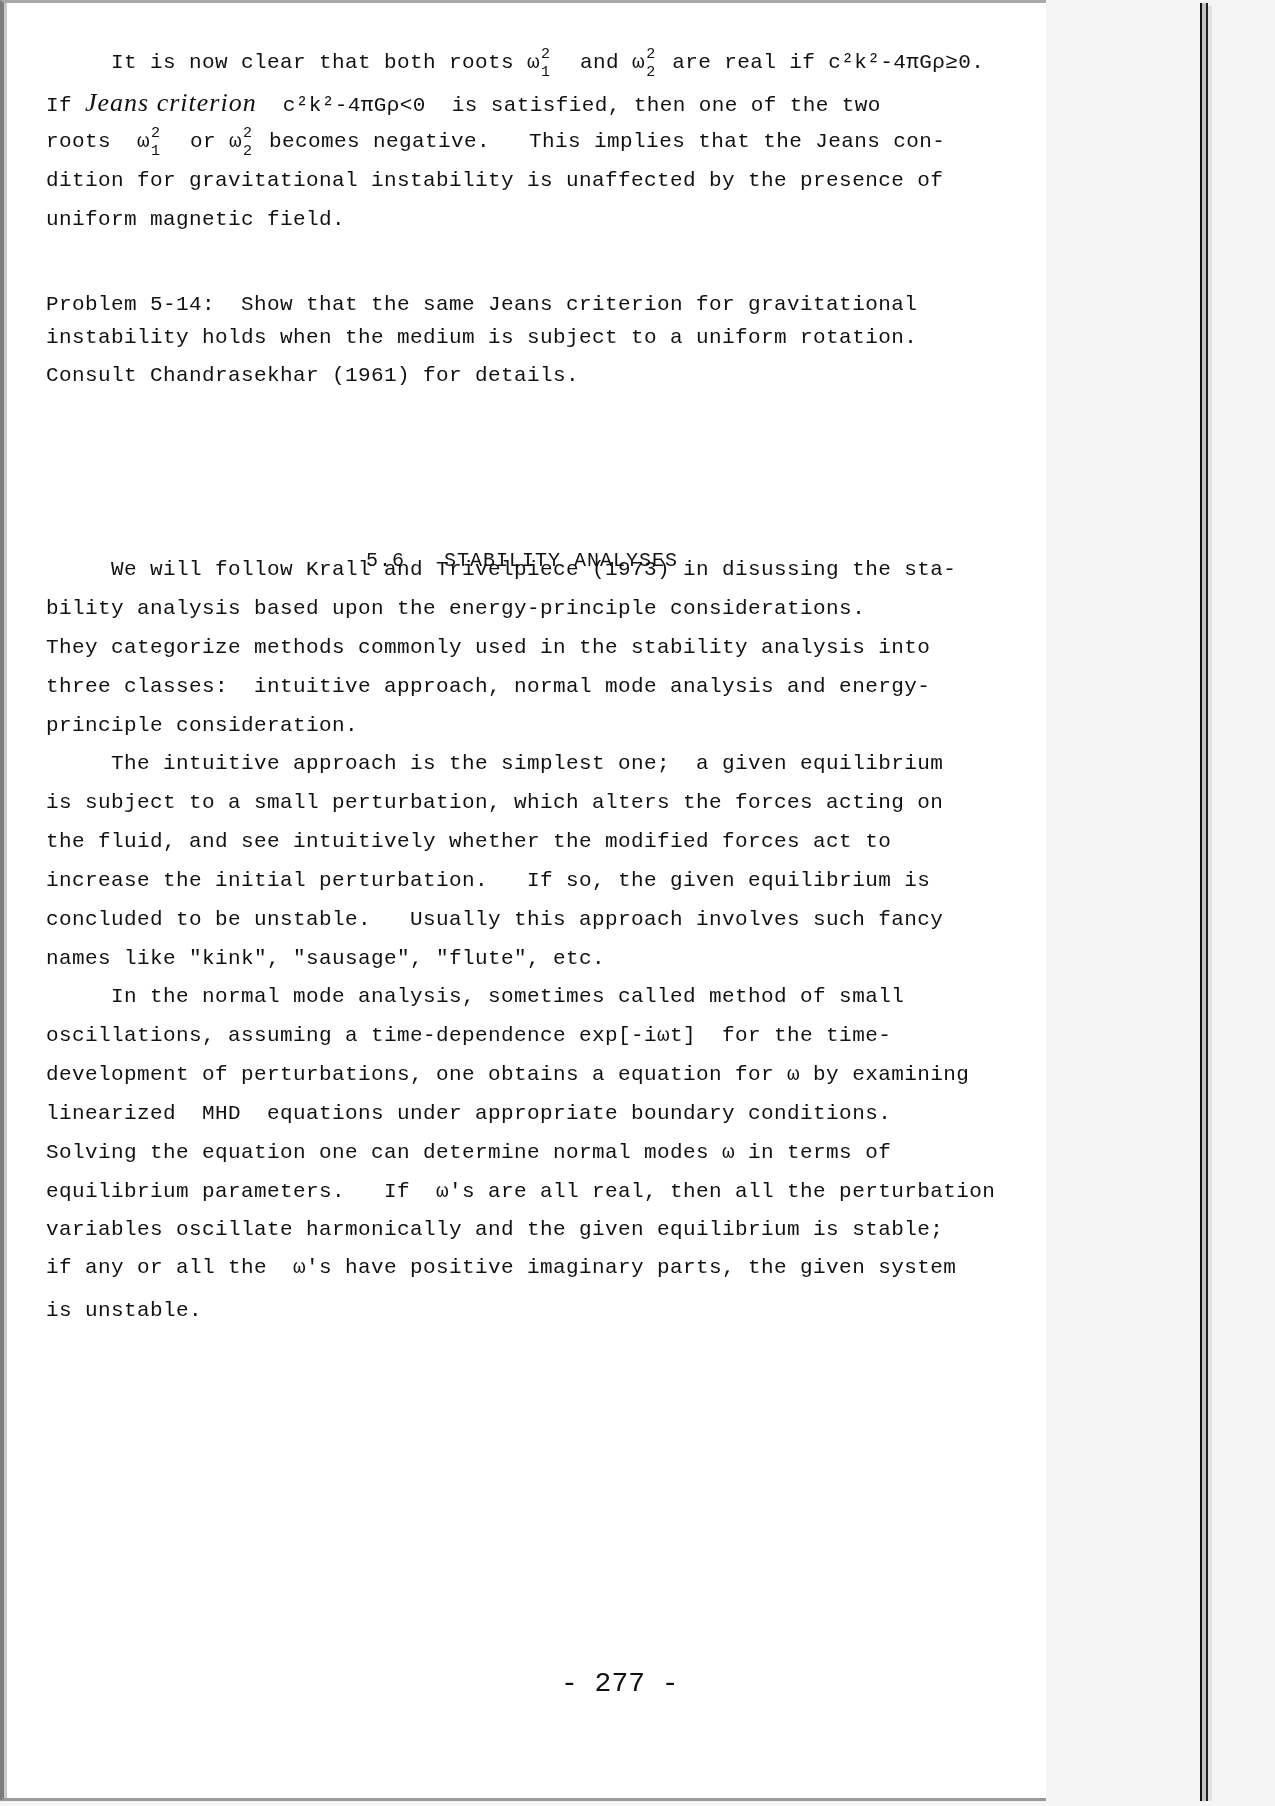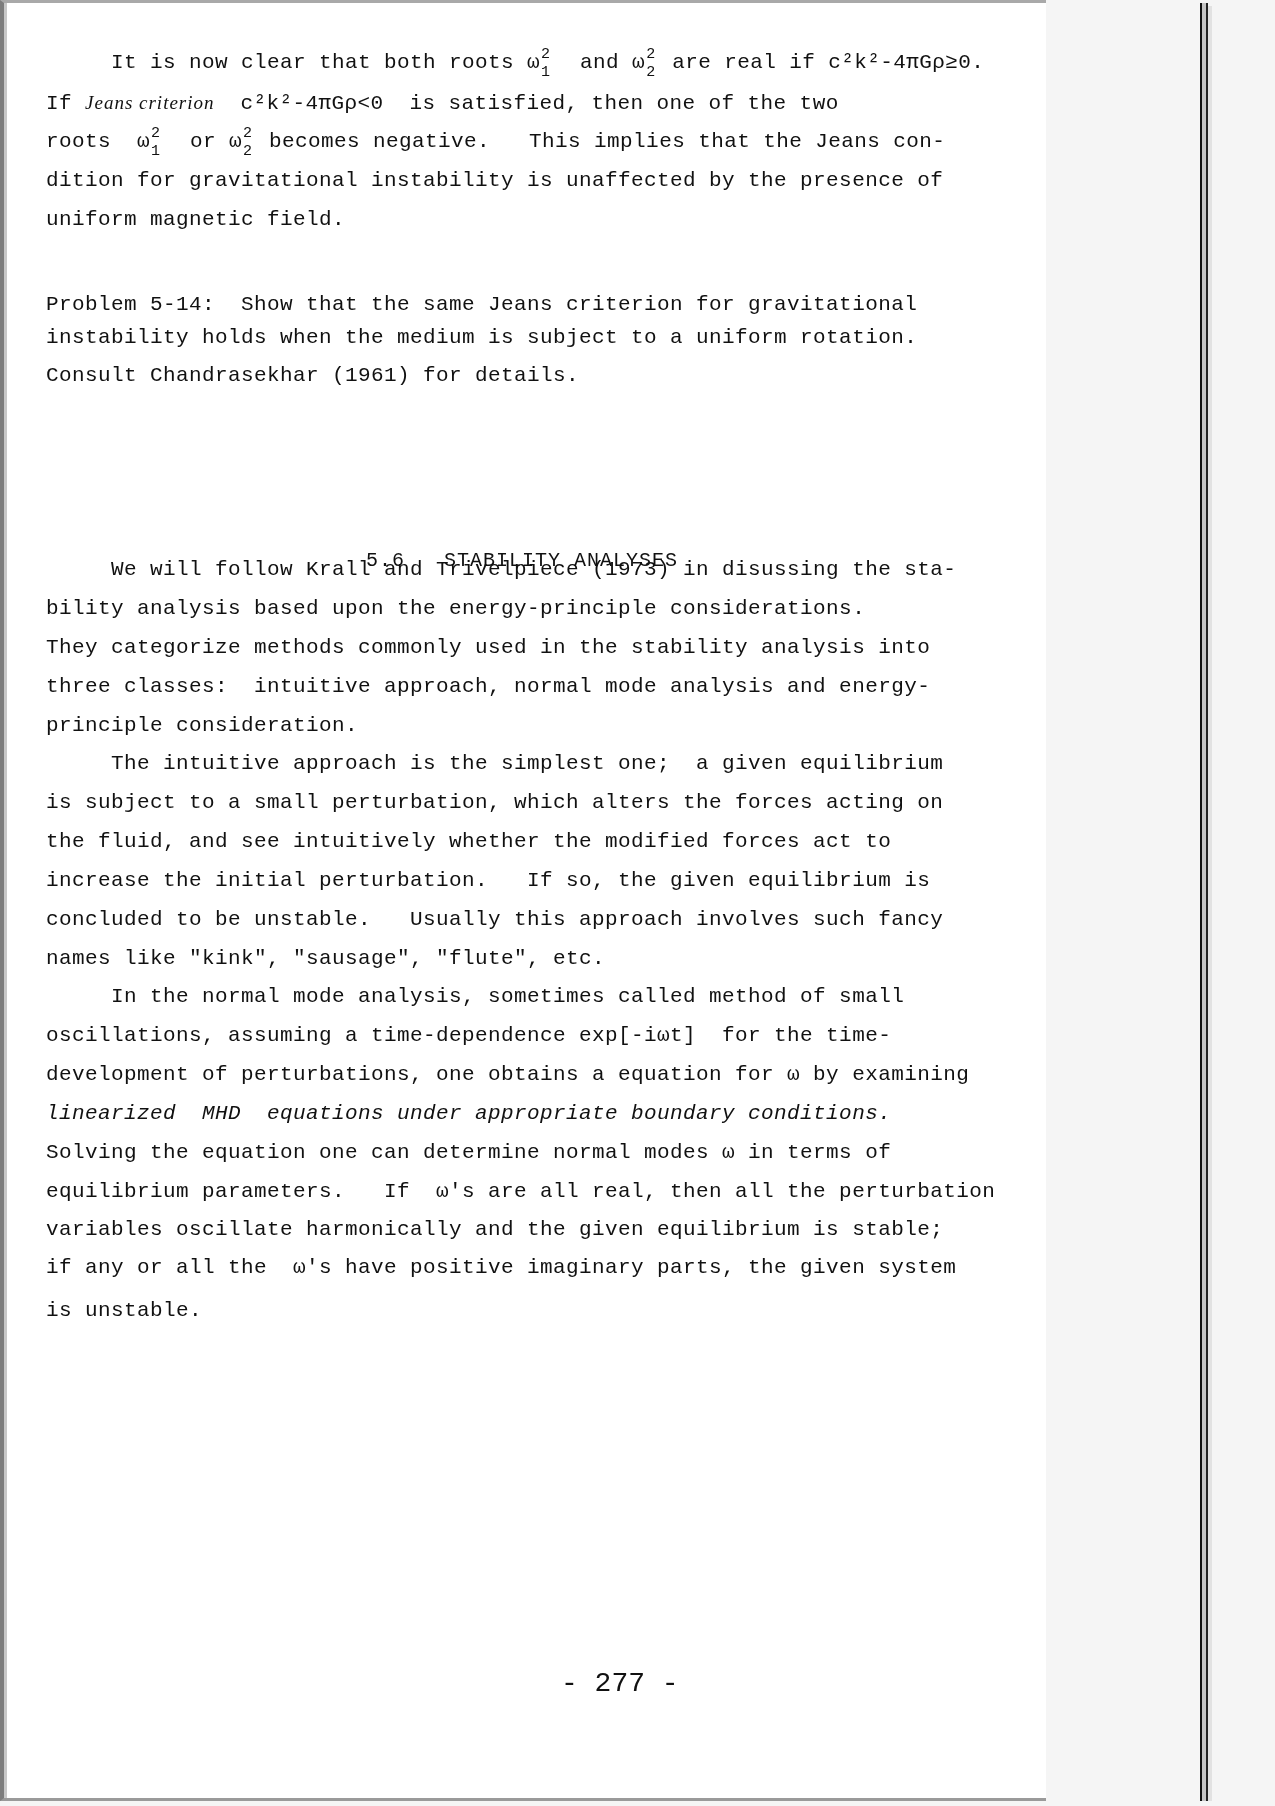--- a/index.html
+++ b/index.html
@@ -18,21 +18,21 @@
     background:#c4c4c4; border-left:2px solid #111; border-right:2px solid #222;
     box-sizing:border-box;
   }
   .edge-shadow { position:absolute; left:1208px; top:6px; width:4px; height:1795px; background:#e2e2e2; }
   .line {
     position:absolute; font-size:21px; white-space:pre; letter-spacing:0.4px; line-height:24px;
   }
   .stack { display:inline-block; position:relative; width:14px; height:24px; vertical-align:top; }
   .stack .s2 { position:absolute; left:1px; top:-8px; font-size:15px; }
   .stack .s1 { position:absolute; left:1px; top:10px; font-size:15px; }
-  .ital { font-style:italic; font-family:"Liberation Serif", "DejaVu Serif", serif; font-size:19px; letter-spacing:1px; }
+  .ital { font-style:italic; font-family:"Liberation Serif", "DejaVu Serif", serif; font-size:26px; letter-spacing:1px; }
   .heading { position:absolute; left:362px; top:546px; font-size:20px; white-space:pre; letter-spacing:1px; }
   .pageno { position:absolute; left:557px; top:1665px; font-size:28px; white-space:pre; }
 </style>
 </head>
 <body>
 
 <div class="page">
 
   <div class="line" style="left:42px;top:48px;"><span>     It is now clear that both roots </span><span>ω</span><span class="stack"><span class="s2">2</span><span class="s1">1</span></span><span>  and </span><span>ω</span><span class="stack"><span class="s2">2</span><span class="s1">2</span></span><span> are real if c²k²-4πGρ≥0.</span></div>
 
@@ -58,21 +58,21 @@
   <div class="line" style="left:42px;top:749px;">     The intuitive approach is the simplest one;  a given equilibrium</div>
   <div class="line" style="left:42px;top:827px;">the fluid, and see intuitively whether the modified forces act to</div>
   <div class="line" style="left:42px;top:788px;">is subject to a small perturbation, which alters the forces acting on</div>
   <div class="line" style="left:42px;top:866px;">increase the initial perturbation.   If so, the given equilibrium is</div>
   <div class="line" style="left:42px;top:905px;">concluded to be unstable.   Usually this approach involves such fancy</div>
   <div class="line" style="left:42px;top:944px;">names like "kink", "sausage", "flute", etc.</div>
 
   <div class="line" style="left:42px;top:982px;">     In the normal mode analysis, sometimes called method of small</div>
   <div class="line" style="left:42px;top:1021px;">oscillations, assuming a time-dependence exp[-iωt]  for the time-</div>
   <div class="line" style="left:42px;top:1060px;">development of perturbations, one obtains a equation for ω by examining</div>
-  <div class="line" style="left:42px;top:1099px;font-style:italic;">linearized  MHD  equations under appropriate boundary conditions.</div>
+  <div class="line" style="left:42px;top:1099px;">linearized  MHD  equations under appropriate boundary conditions.</div>
   <div class="line" style="left:42px;top:1138px;">Solving the equation one can determine normal modes ω in terms of</div>
   <div class="line" style="left:42px;top:1177px;">equilibrium parameters.   If  ω's are all real, then all the perturbation</div>
   <div class="line" style="left:42px;top:1215px;">variables oscillate harmonically and the given equilibrium is stable;</div>
   <div class="line" style="left:42px;top:1253px;">if any or all the  ω's have positive imaginary parts, the given system</div>
   <div class="line" style="left:42px;top:1296px;">is unstable.</div>
 
   <div class="pageno">- 277 -</div>
 </div>
 
 <div class="edge"></div>

